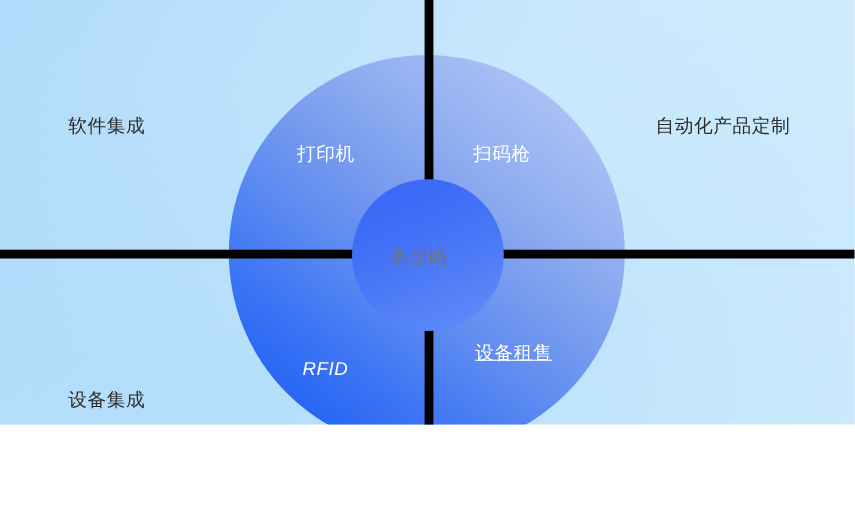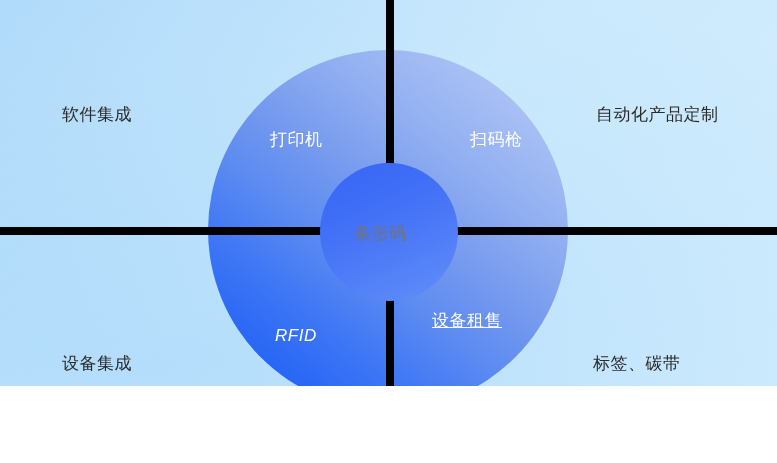--- a/index.html
+++ b/index.html
@@ -99,21 +99,21 @@
     color: #737373;
     font-size: 17px;
   }
 
   .pos-sw-outer { left: 62px;  top: 106px; }
   .pos-se-outer { left: 596px; top: 106px; text-align: center; }
   .pos-nw-outer { left: 62px;  top: 355px; }
   .pos-ne-outer { left: 593px; top: 355px; }
 
   .pos-printer  { left: 270px; top: 131px; }
-  .pos-scanner  { left: 430px; top: 131px; margin-left: 40px; }
+  .pos-scanner  { left: 430px; top: 131px; }
   .pos-rfid     { left: 275px; top: 327px; font-style: italic; }
   .pos-rental   { left: 432px; top: 312px; text-decoration: underline; }
   .pos-barcode  { left: 354px; top: 225px; }
 </style>
 </head>
 <body>
 
 <div id="stage">
 
   <div class="bg"></div>
@@ -122,21 +122,20 @@
   <div class="outer-circle"></div>
 
   <div class="axis-v"></div>
   <div class="axis-h"></div>
 
   <div class="inner-circle"></div>
 
   <div class="label label-outer pos-sw-outer">软件集成</div>
   <div class="label label-outer pos-se-outer">自动化产品定制</div>
   <div class="label label-outer pos-nw-outer">设备集成</div>
-  <div class="label label-outer pos-ne-outer">标签、碳带</div>
 
   <div class="label label-inner pos-printer">打印机</div>
   <div class="label label-inner pos-scanner">扫码枪</div>
   <div class="label label-inner pos-rfid">RFID</div>
   <div class="label label-inner pos-rental">设备租售</div>
 
   <div class="label label-center pos-barcode">条形码</div>
 
 </div>
 

